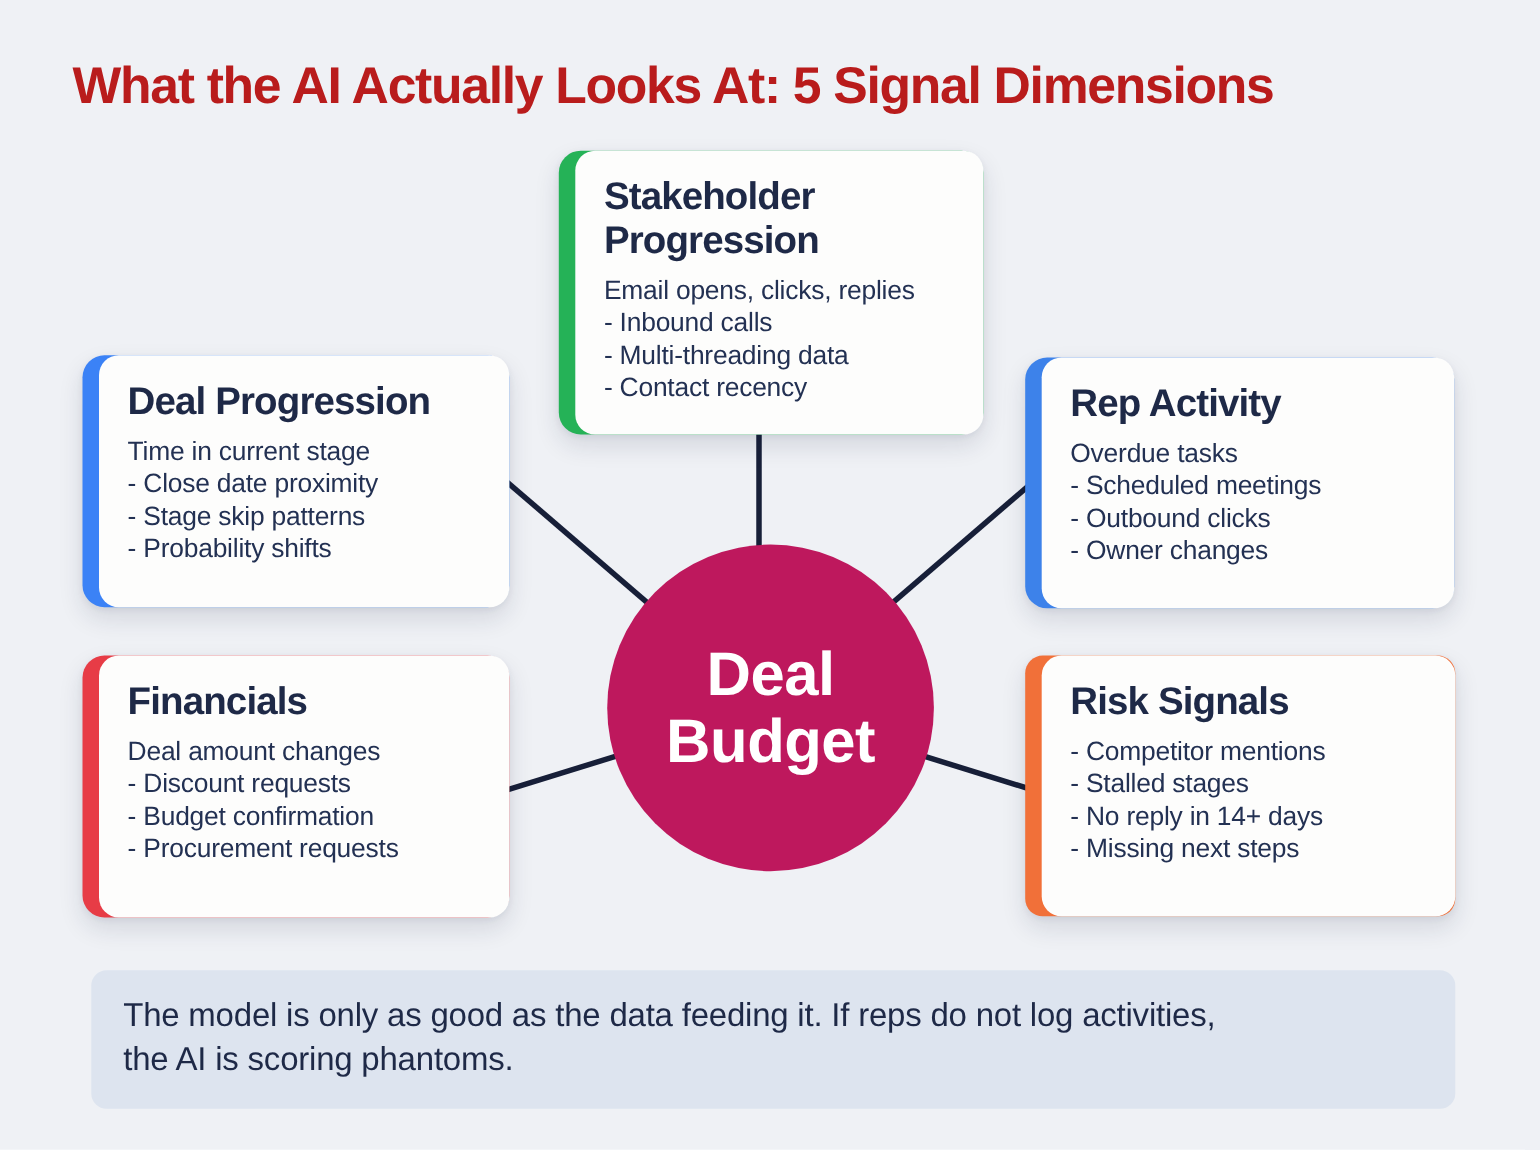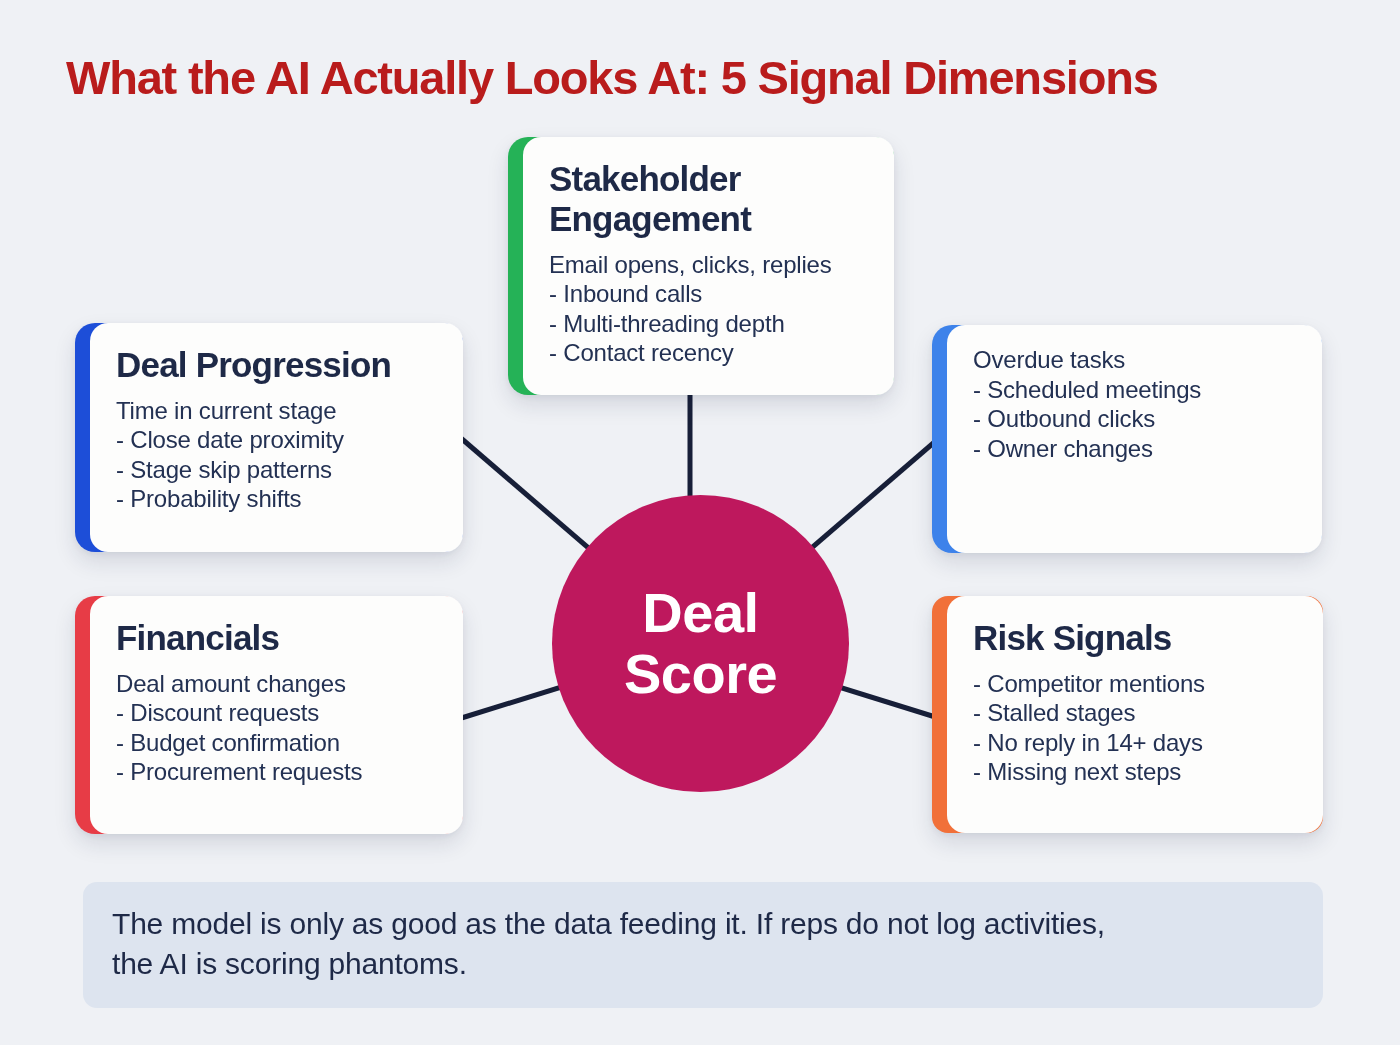--- a/index.html
+++ b/index.html
@@ -64,40 +64,41 @@
       <line x1="690" y1="388" x2="690" y2="644"></line>
       <line x1="455" y1="433" x2="700" y2="644"></line>
       <line x1="945" y1="433" x2="700" y2="644"></line>
       <line x1="455" y1="720" x2="700" y2="644"></line>
       <line x1="945" y1="720" x2="700" y2="644"></line>
     </g>
   </svg>
 
   <div class="card pos-stakeholder-engagement" style="background: rgb(37, 178, 87);">
     <div class="card-body">
-      <div class="card-title">Stakeholder Engagement</div>
+      <div class="card-title">Stakeholder Progression</div>
       <div class="card-line">Email opens, clicks, replies</div>
       <div class="card-line">- Inbound calls</div>
-      <div class="card-line">- Multi-threading depth</div>
+      <div class="card-line">- Multi-threading data</div>
       <div class="card-line">- Contact recency</div>
     </div>
   </div>
 
-  <div class="card pos-deal-progression" style="background: #1d4ed8;">
+  <div class="card pos-deal-progression" style="background: #3b82f6;">
     <div class="card-body">
       <div class="card-title">Deal Progression</div>
       <div class="card-line">Time in current stage</div>
       <div class="card-line">- Close date proximity</div>
       <div class="card-line">- Stage skip patterns</div>
       <div class="card-line">- Probability shifts</div>
     </div>
   </div>
 
   <div class="card pos-rep-activity" style="background: rgb(61, 130, 234);">
     <div class="card-body">
+      <div class="card-title">Rep Activity</div>
       <div class="card-line">Overdue tasks</div>
       <div class="card-line">- Scheduled meetings</div>
       <div class="card-line">- Outbound clicks</div>
       <div class="card-line">- Owner changes</div>
     </div>
   </div>
 
   <div class="card pos-financials" style="background: rgb(231, 60, 70);">
     <div class="card-body">
       <div class="card-title">Financials</div>
@@ -114,21 +115,21 @@
       <div class="card-line">- Competitor mentions</div>
       <div class="card-line">- Stalled stages</div>
       <div class="card-line">- No reply in 14+ days</div>
       <div class="card-line">- Missing next steps</div>
     </div>
   </div>
 
   <div class="score-circle" style="background: #be185d;">
     <div class="score-label">
       <div>Deal</div>
-      <div>Score</div>
+      <div>Budget</div>
     </div>
   </div>
 
   <div class="footer-note" style="background: rgb(221, 228, 239);">
     <div class="footer-note-text">The model is only as good as the data feeding it. If reps do not log activities,
 the AI is scoring phantoms.</div>
   </div>
 
 </div>
 

